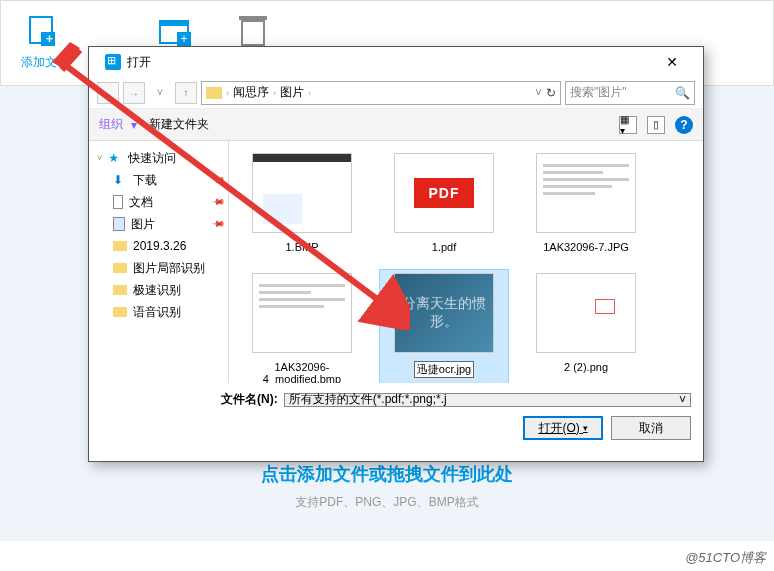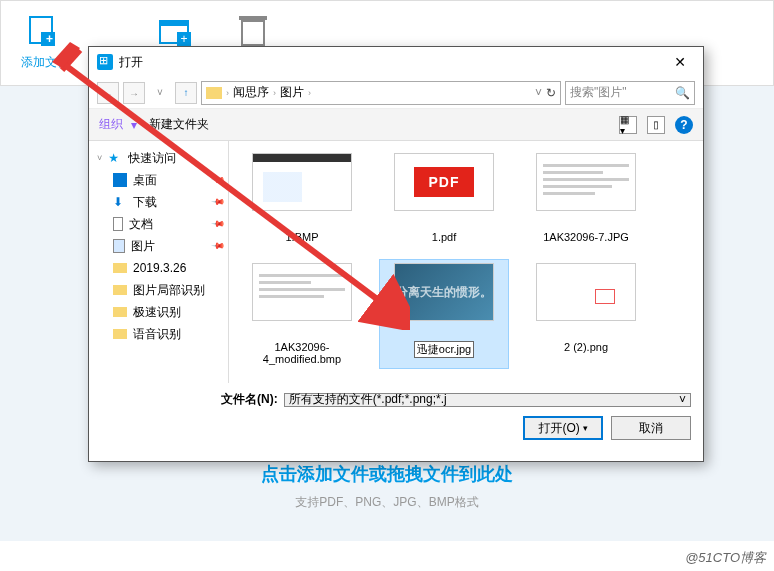--- a/index.html
+++ b/index.html
@@ -18,21 +18,21 @@
 .icon-trash::before { content:""; position:absolute; top:-6px; left:-4px; width:28px; height:4px; border:2px solid #888; box-sizing:border-box; }
 
 .drop-area { position: absolute; left: 0; right: 0; top: 85px; bottom: 30px; background: #eef4f9; border-top: 1px solid #ddd; }
 .drop-text { position: absolute; left: 0; right: 0; bottom: 55px; text-align: center; color: #0099e5; font-size: 18px; font-weight: bold; }
 .drop-sub { position: absolute; left: 0; right: 0; bottom: 30px; text-align: center; color: #999; font-size: 12px; }
 
 .watermark { position: absolute; right: 8px; bottom: 4px; font-size: 13px; font-style: italic; color: #666; }
 
 
 .dlg { position: absolute; left: 88px; top: 46px; width: 616px; height: 416px; background: #fff; border: 1px solid #555; box-shadow: 4px 4px 12px rgba(0,0,0,0.3); display: flex; flex-direction: column; }
-.dlg-title { height: 30px; display: flex; align-items: center; padding: 0 8px; font-size: 12px; }
+.dlg-title { height: 30px; display: flex; align-items: center; padding: 0 16px; font-size: 12px; }
 .dlg-title-icon { width:16px; height:16px; background:#0099e5; margin-right:6px; border-radius:2px; position:relative; }
 .dlg-title-icon::after { content:"⊞"; color:#fff; font-size:11px; position:absolute; left:2px; top:0; }
 .dlg-close { margin-left: auto; width: 30px; text-align: center; font-size: 14px; cursor: pointer; }
 
 .dlg-nav { height: 32px; display: flex; align-items: center; padding: 0 8px; gap: 4px; border-bottom: 1px solid #eee; }
 .navbtn { width:22px; height:22px; border:1px solid #ccc; background:#f7f7f7; display:flex; align-items:center; justify-content:center; font-size:10px; color:#888; cursor:pointer; }
 .navbtn.up { color:#0078d4; }
 .addrbar { flex:1; height:24px; border:1px solid #aaa; display:flex; align-items:center; padding:0 4px; font-size:12px; gap:4px; }
 .crumb-sep { color:#999; font-size:9px; }
 .addrbar .folder-ico { width:16px; height:12px; background:#F8D775; border-top:3px solid #F8D775; }
@@ -53,39 +53,39 @@
 .pin { margin-left:auto; color:#888; font-size:9px; transform:rotate(45deg); }
 .ico { width:14px; height:14px; flex-shrink:0; }
 .ico.star { color:#0099e5; }
 .ico.folder { background:#F8D775; height:10px; border-top:3px solid #F8D775; }
 .ico.blue-sq { background:#0078d4; }
 
 .dlg-files { flex:1; padding:8px; display:flex; flex-wrap:wrap; gap:12px; align-content:flex-start; }
 .file-item { width:130px; display:flex; flex-direction:column; align-items:center; font-size:11px; text-align:center; cursor:pointer; padding:4px; }
 .file-item.selected { background:#cce8ff; border:1px solid #99d1ff; padding:3px; }
 .file-item.selected .fname { border:1px solid #666; background:#fff; padding:0 2px; }
-.thumb { width:100px; height:58px; border:1px solid #ccc; background:#fff; position:relative; overflow:hidden; margin-bottom:20px; }
+.thumb { width:100px; height:80px; border:1px solid #ccc; background:#fff; position:relative; overflow:hidden; margin-bottom:8px; }
 .thumb.bmp1::before { content:""; position:absolute; top:0; left:0; right:0; height:8px; background:#333; }
 .thumb.bmp1::after { content:""; position:absolute; bottom:8px; left:10px; right:10px; height:30px; background:linear-gradient(90deg,#d4e8ff 50%,#fff 50%); opacity:0.5; }
 .thumb.pdf { display:flex; align-items:center; justify-content:center; }
 .pdf-badge { width:60px; height:30px; background:#E2231A; color:#fff; font-weight:bold; font-size:14px; display:flex; align-items:center; justify-content:center; letter-spacing:1px; }
 .thumb.textdoc { padding:6px; }
 .thumb.textdoc .ln { height:3px; background:#ccc; margin:4px 0; }
-.thumb.photo { background:linear-gradient(135deg,#2c5f7c,#4a8db0); display:flex; flex-direction:column; align-items:center; justify-content:center; color:#fff; font-size:12px;font-weight:bold; }
+.thumb.photo { background:linear-gradient(135deg,#2c5f7c,#4a8db0); display:flex; flex-direction:column; align-items:center; justify-content:center; color:#fff; font-size:14px; }
 .thumb.screenshot { padding:4px; }
 .thumb.screenshot .box { position:absolute; border:1px solid #e55; width:20px; height:15px; right:20px; top:25px; }
 
 .dlg-footer { height: 78px; padding: 8px 12px; display:flex; flex-direction:column; gap:8px; font-size:12px; }
 .fname-row { display:flex; align-items:center; gap:6px; }
 .fname-row label { margin-left: 120px; font-weight: bold; }
 .fname-input { width:220px; height:22px; border:1px solid #888; padding:0 4px; font-size:12px; }
 .filter-sel { flex:1; height:14px; border:1px solid #888; padding:0 4px; font-size:12px; background:#efefef; display:flex; align-items:center; justify-content:space-between; }
 .btn-row { display:flex; justify-content:flex-end; gap:8px; }
 .dlg-btn { width:80px; height:24px; border:1px solid #888; background:#efefef; font-size:12px; cursor:pointer; display:flex; align-items:center; justify-content:center; }
-.dlg-btn.primary { border:2px solid #0078d4; }
+.dlg-btn.primary { border:2px solid #0078d4;text-decoration:underline; }
 
 
 .arrow-svg { position:absolute; left:50px; top:40px; width:360px; height:290px; pointer-events:none; }
 </style>
 </head>
 <body>
 
 <div class="bg-area">
   <div class="toolbar-top">
     <div class="tb-item">
@@ -158,25 +158,20 @@
   </div>
 
   <div class="dlg-body">
     <div class="dlg-side">
       <div class="side-item">
         <span style="color:#888;font-size:9px;">˅</span>
         <span class="ico star">★</span>
         <span>快速访问</span>
       </div>
       <div class="side-item sub">
-        <span class="ico blue-sq"></span>
-        <span>桌面</span>
-          <span class="pin">📌</span>
-      </div>
-      <div class="side-item sub">
         <span class="ico" style="color:#0078d4;">⬇</span>
         <span>下载</span>
           <span class="pin">📌</span>
       </div>
       <div class="side-item sub">
         <span class="ico" style="border:1px solid #888;background:#fff;width:10px;"></span>
         <span>文档</span>
           <span class="pin">📌</span>
       </div>
       <div class="side-item sub">

